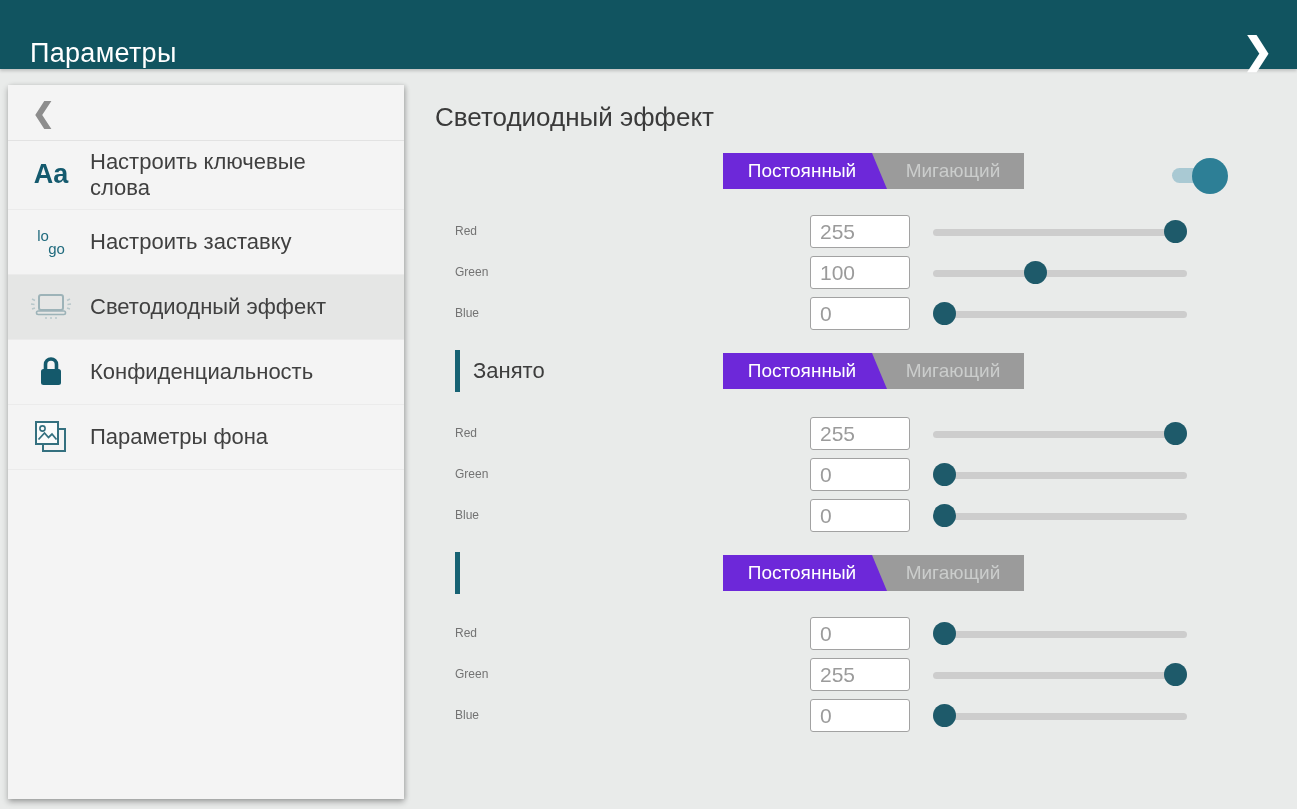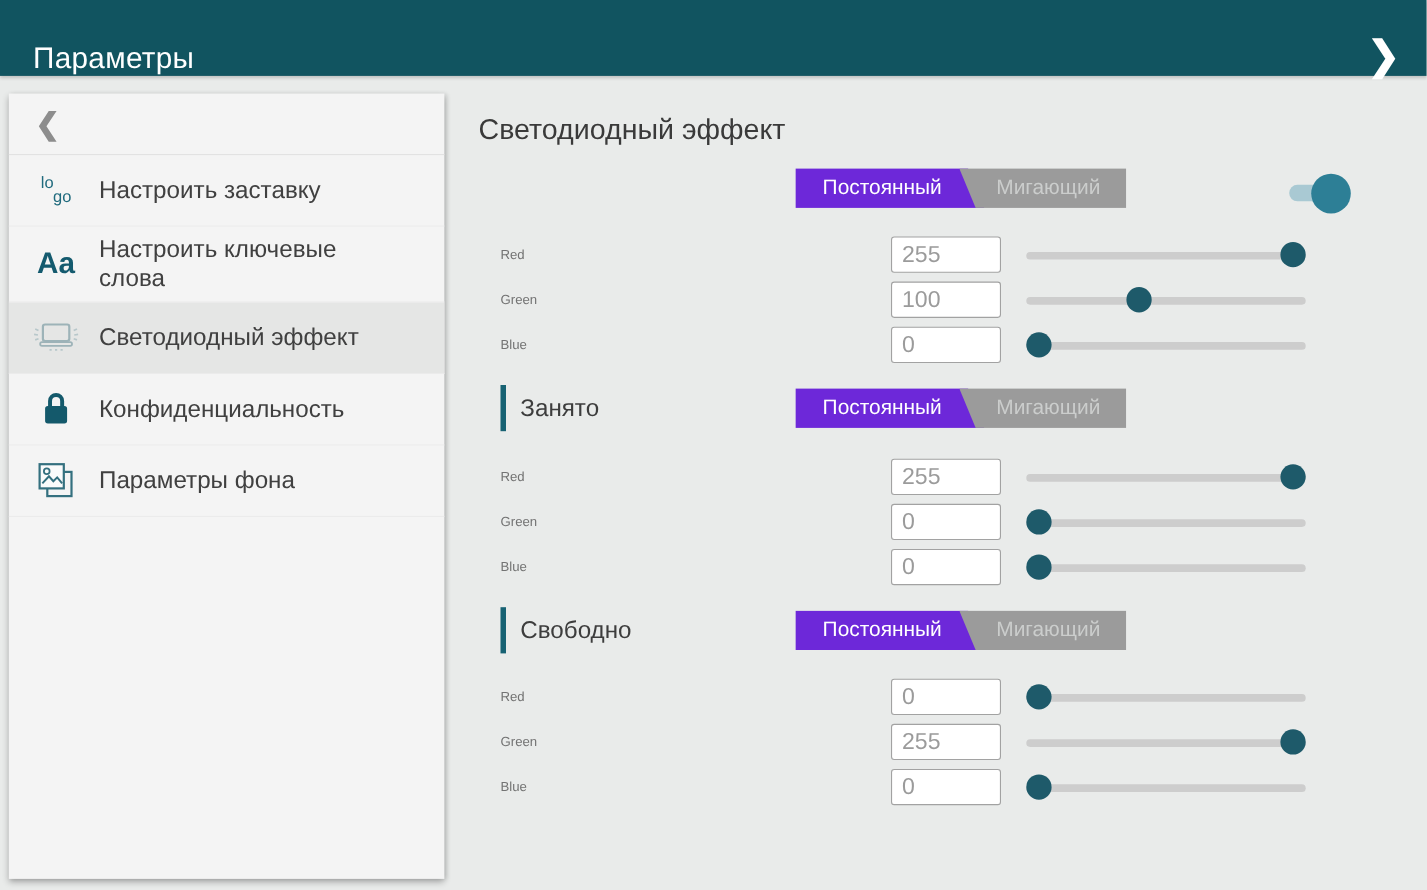--- a/index.html
+++ b/index.html
@@ -93,30 +93,30 @@
   <div class="header-collapse">❯</div>
 </div>
 
 <div class="sidebar">
   <div class="back-row">
     <span class="back-chevron">❮</span>
   </div>
 
   <div class="side-item">
     <span class="icon-box">
+      <span class="aa-ic">Aa</span>
+    </span>
+    <span class="side-label">Настроить ключевые слова</span>
+  </div>
+
+  <div class="side-item">
+    <span class="icon-box">
       <span class="logo-ic"><span class="l1">lo</span><span class="l2">go</span></span>
     </span>
     <span class="side-label">Настроить заставку</span>
-  </div>
-
-  <div class="side-item">
-    <span class="icon-box">
-      <span class="aa-ic">Aa</span>
-    </span>
-    <span class="side-label">Настроить ключевые слова</span>
   </div>
 
   <div class="side-item selected">
     <span class="icon-box">
       <svg width="46" height="32" viewBox="0 0 46 32">
         <rect x="11" y="4" width="24" height="15" rx="2" fill="none" stroke="#9db3b8" stroke-width="2"></rect>
         <rect x="8.5" y="20" width="29" height="3.5" rx="1.7" fill="none" stroke="#9db3b8" stroke-width="1.6"></rect>
         <path d="M4 8 L7 9.5 M3 13 L6.5 13.5 M4 18 L7 17" stroke="#b7c7ca" stroke-width="1.5" fill="none"></path>
         <path d="M42 8 L39 9.5 M43 13 L39.5 13.5 M42 18 L39 17" stroke="#b7c7ca" stroke-width="1.5" fill="none"></path>
         <path d="M17 27 h2 M22 27 h2 M27 27 h2" stroke="#b7c7ca" stroke-width="1.5"></path>
@@ -225,21 +225,20 @@
       <div class="slider">
         <div class="slider-track"></div>
         <div class="slider-thumb" style="left: calc(0% + 0px);"></div>
       </div>
     </div>
   </div>
 
   <div class="section" style="top:483px">
     <div class="sec-head">
       <div class="sec-bar"></div>
-      <div class="sec-label">Свободно</div>
     </div>
     <div class="segmented">
       <div class="seg seg-on">
           <span>Постоянный</span>
         </div>
       <div class="seg seg-off">
           <span>Мигающий</span>
         </div>
     </div>
     <div class="row" style="top:65px">

